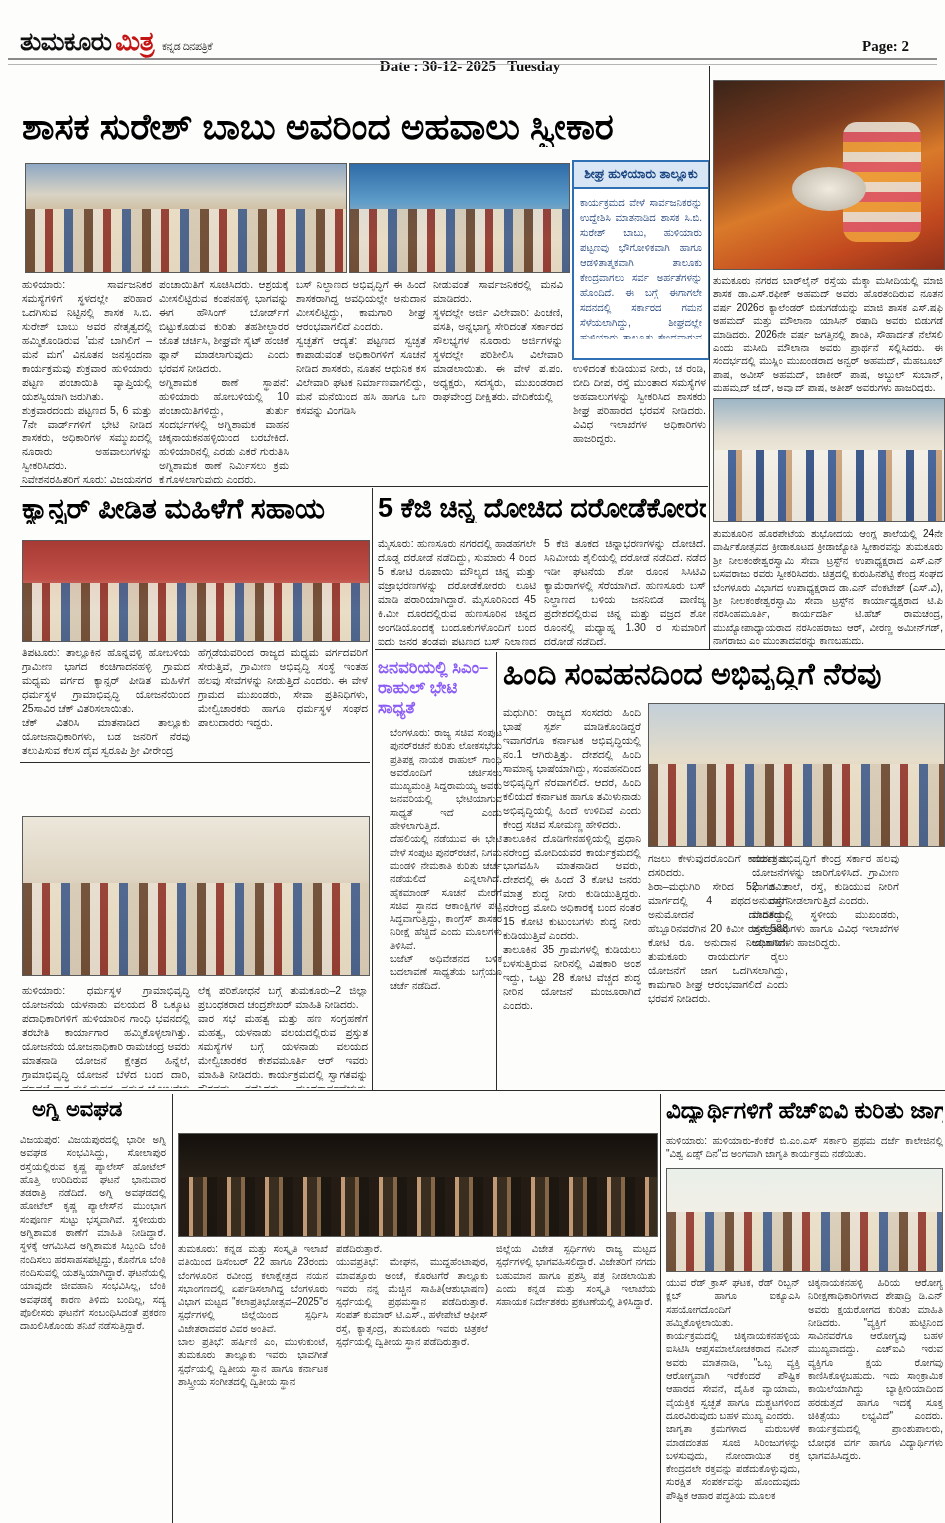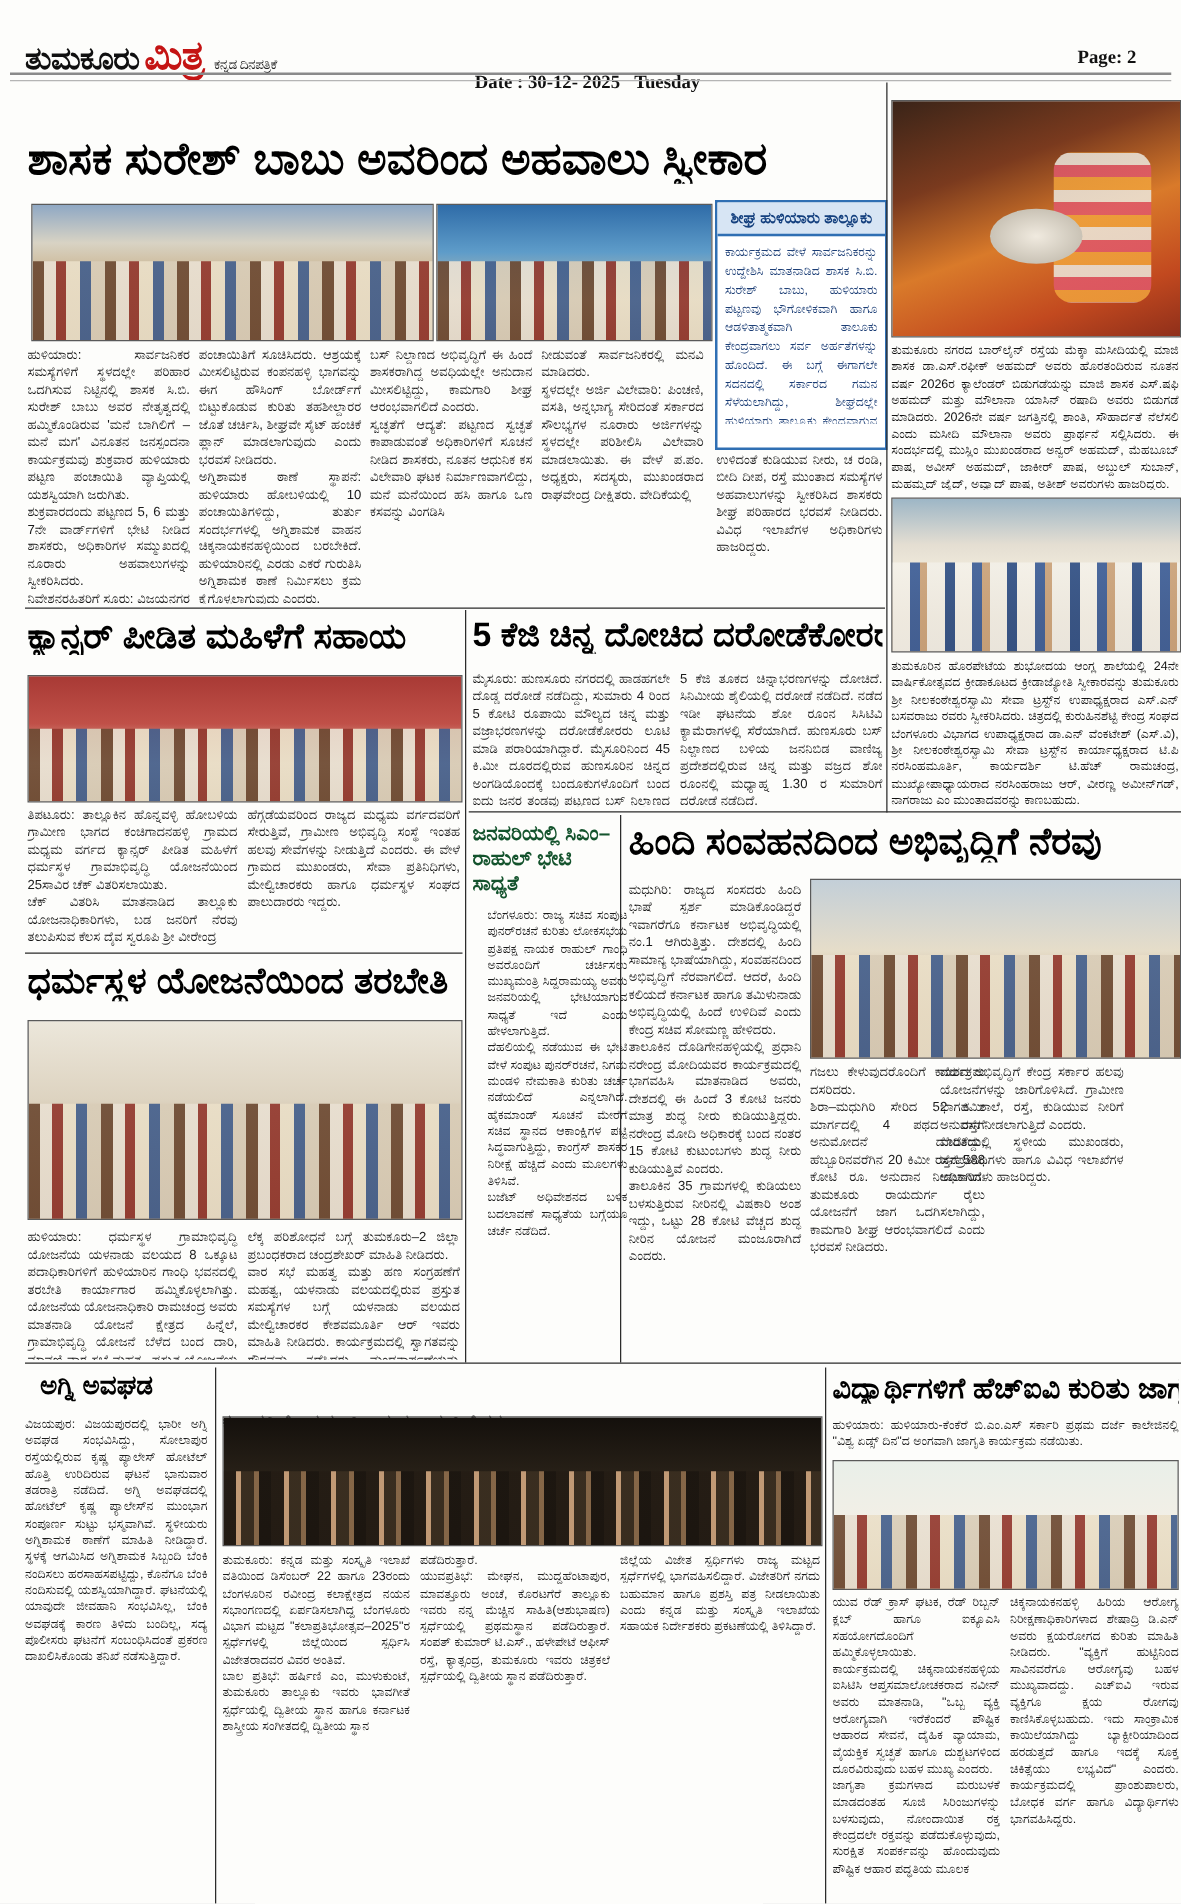--- a/index.html
+++ b/index.html
@@ -1,28 +1,28 @@
 <!DOCTYPE html>
 <html><head>
 <meta charset="utf-8">
 <style>
   html,body{margin:0;padding:0;background:#e8e8e8;}
   .page{position:relative;width:945px;height:1523px;background:#fdfdfb;margin:0 auto;
         overflow:hidden;font-family:"Liberation Sans",sans-serif;color:#111;}
   .abs{position:absolute;}
   
   .mast{font-weight:bold;font-size:25px;letter-spacing:-0.5px;color:#101010;white-space:nowrap;}
-  .mast .accent{color:#c41414;font-size:32px;margin:0 4px;}
+  .mast .accent{color:#c41414;font-size:26px;margin:0 4px;}
   .mast .sub{font-size:11px;font-weight:normal;color:#222;margin-left:4px;}
   .dateline{font-family:"Liberation Serif",serif;font-weight:bold;font-size:15px;text-align:center;white-space:nowrap;margin-top:20px;}
   .pageno{font-family:"Liberation Serif",serif;font-weight:bold;font-size:15px;}
   .hdr-rule{height:4px;border-top:2px solid #8a8a8a;border-bottom:1px solid #b5b5b5;}
   
   .hl{font-weight:bold;color:#000;white-space:nowrap;overflow:hidden;line-height:1.08;}
-  .hl-wrap{font-weight:bold;color:#14532d;overflow:hidden;line-height:1.2;}
+  .hl-wrap{font-weight:bold;color:#8b5cf6;overflow:hidden;line-height:1.2;}
   
   .bt{font-size:10.5px;line-height:1.33;text-align:justify;color:#1a1a1a;
       overflow:hidden;white-space:pre-line;}
   .cap{font-size:10px;line-height:1.34;text-align:justify;color:#111;overflow:hidden;white-space:pre-line;}
   
   .vrule{position:absolute;width:1px;background:#2b2b2b;}
   .hrule{position:absolute;height:1px;background:#2b2b2b;}
   
   .photo{position:absolute;overflow:hidden;background:#b0a898;border:1px solid #5a5a5a;}
   .photo .crowd{position:absolute;left:0;right:0;bottom:0;height:58%;opacity:.92;
@@ -108,21 +108,20 @@
 ಚೆಕ್ ವಿತರಿಸಿ ಮಾತನಾಡಿದ ತಾಲ್ಲೂಕು ಯೋಜನಾಧಿಕಾರಿಗಳು, ಬಡ ಜನರಿಗೆ ನೆರವು ತಲುಪಿಸುವ ಕೆಲಸ ದೈವ ಸ್ವರೂಪಿ ಶ್ರೀ ವೀರೇಂದ್ರ</div>
   <div class="abs bt" style="left:198px;top:646px;width:170px;height:113px;">ಹೆಗ್ಗಡೆಯವರಿಂದ ರಾಜ್ಯದ ಮಧ್ಯಮ ವರ್ಗದವರಿಗೆ ಸೇರುತ್ತಿವೆ, ಗ್ರಾಮೀಣ ಅಭಿವೃದ್ಧಿ ಸಂಸ್ಥೆ ಇಂತಹ ಹಲವು ಸೇವೆಗಳನ್ನು ನೀಡುತ್ತಿದೆ ಎಂದರು. ಈ ವೇಳೆ ಗ್ರಾಮದ ಮುಖಂಡರು, ಸೇವಾ ಪ್ರತಿನಿಧಿಗಳು, ಮೇಲ್ವಿಚಾರಕರು ಹಾಗೂ ಧರ್ಮಸ್ಥಳ ಸಂಘದ ಪಾಲುದಾರರು ಇದ್ದರು.</div>
 
   <div class="vrule" style="left:372px;top:488px;height:602px;"></div>
   <div class="abs hl" style="left:378px;top:494px;width:328px;font-size:27px;">5 ಕೆಜಿ ಚಿನ್ನ ದೋಚಿದ ದರೋಡೆಕೋರರು</div>
   <div class="abs bt" style="left:378px;top:537px;width:158px;height:108px;">ಮೈಸೂರು: ಹುಣಸೂರು ನಗರದಲ್ಲಿ ಹಾಡಹಗಲೇ ದೊಡ್ಡ ದರೋಡೆ ನಡೆದಿದ್ದು, ಸುಮಾರು 4 ರಿಂದ 5 ಕೋಟಿ ರೂಪಾಯಿ ಮೌಲ್ಯದ ಚಿನ್ನ ಮತ್ತು ವಜ್ರಾಭರಣಗಳನ್ನು ದರೋಡೆಕೋರರು ಲೂಟಿ ಮಾಡಿ ಪರಾರಿಯಾಗಿದ್ದಾರೆ. ಮೈಸೂರಿನಿಂದ 45 ಕಿ.ಮೀ ದೂರದಲ್ಲಿರುವ ಹುಣಸೂರಿನ ಚಿನ್ನದ ಅಂಗಡಿಯೊಂದಕ್ಕೆ ಬಂದೂಕುಗಳೊಂದಿಗೆ ಬಂದ ಐದು ಜನರ ತಂಡವು ಪಟ್ಟಣದ ಬಸ್ ನಿಲ್ದಾಣದ ಬಳಿಯಿರುವ ಆಭರಣ ಶೋ ರೂಂಗೆ ನುಗ್ಗಿ ಸುಮಾರು</div>
   <div class="abs bt" style="left:544px;top:537px;width:162px;height:108px;">5 ಕೆಜಿ ತೂಕದ ಚಿನ್ನಾಭರಣಗಳನ್ನು ದೋಚಿದೆ. ಸಿನಿಮೀಯ ಶೈಲಿಯಲ್ಲಿ ದರೋಡೆ ನಡೆದಿದೆ. ನಡೆದ ಇಡೀ ಘಟನೆಯ ಶೋ ರೂಂನ ಸಿಸಿಟಿವಿ ಕ್ಯಾಮೆರಾಗಳಲ್ಲಿ ಸೆರೆಯಾಗಿದೆ. ಹುಣಸೂರು ಬಸ್ ನಿಲ್ದಾಣದ ಬಳಿಯ ಜನನಿಬಿಡ ವಾಣಿಜ್ಯ ಪ್ರದೇಶದಲ್ಲಿರುವ ಚಿನ್ನ ಮತ್ತು ವಜ್ರದ ಶೋ ರೂಂನಲ್ಲಿ ಮಧ್ಯಾಹ್ನ 1.30 ರ ಸುಮಾರಿಗೆ ದರೋಡೆ ನಡೆದಿದೆ.
 ದರೋಡೆ ನಡೆವಾಗ 10 ಕ್ಕೂ ಹೆಚ್ಚು ಸಿಬ್ಬಂದಿ ಶೋ ರೂಂನಲ್ಲಿದ್ದರು ಎಂದು ಪೊಲೀಸರು ತಿಳಿಸಿದ್ದಾರೆ.</div>
 
   <div class="hrule" style="left:20px;top:762px;width:350px;"></div>
-  <div class="abs hl" style="left:22px;top:770px;width:346px;font-size:29px;">ಧರ್ಮಸ್ಥಳ ಯೋಜನೆಯಿಂದ ತರಬೇತಿ</div>
   <div class="photo ph-dharma" style="left:22px;top:816px;width:346px;height:158px;">
       <div class="crowd"></div>
     </div>
   <div class="abs bt" style="left:22px;top:984px;width:168px;height:104px;">ಹುಳಿಯಾರು: ಧರ್ಮಸ್ಥಳ ಗ್ರಾಮಾಭಿವೃದ್ಧಿ ಯೋಜನೆಯ ಯಳನಾಡು ವಲಯದ 8 ಒಕ್ಕೂಟ ಪದಾಧಿಕಾರಿಗಳಿಗೆ ಹುಳಿಯಾರಿನ ಗಾಂಧಿ ಭವನದಲ್ಲಿ ತರಬೇತಿ ಕಾರ್ಯಾಗಾರ ಹಮ್ಮಿಕೊಳ್ಳಲಾಗಿತ್ತು. ಯೋಜನೆಯ ಯೋಜನಾಧಿಕಾರಿ ರಾಮಚಂದ್ರ ಅವರು ಮಾತನಾಡಿ ಯೋಜನೆ ಕ್ಷೇತ್ರದ ಹಿನ್ನೆಲೆ, ಗ್ರಾಮಾಭಿವೃದ್ಧಿ ಯೋಜನೆ ಬೆಳೆದ ಬಂದ ದಾರಿ, ಮಾವಣಿ ವಾರ ಸಭೆ ಮಹತ್ವ, ಪ್ರಸ್ತುತ ಯೋಜನೆಯ ಹಲವು ಕಾರ್ಯಕ್ರಮಗಳ ಬಗ್ಗೆ ಮಾಹಿತಿಗಳನ್ನು ನೀಡಿದರು.
 ಒಕ್ಕೂಟದ ಸಭೆ ಮಹತ್ವ, ಪದಾಧಿಕಾರಿಗಳ ಜವಾಬ್ದಾರಿ, ಉಪ ಸಮಿತಿ ಅನುಷ್ಠಾನದ ಬಗ್ಗೆ ಆಂತರಿಕ</div>
   <div class="abs bt" style="left:198px;top:984px;width:170px;height:104px;">ಲೆಕ್ಕ ಪರಿಶೋಧನೆ ಬಗ್ಗೆ ತುಮಕೂರು–2 ಜಿಲ್ಲಾ ಪ್ರಬಂಧಕರಾದ ಚಂದ್ರಶೇಖರ್ ಮಾಹಿತಿ ನೀಡಿದರು.
 ವಾರ ಸಭೆ ಮಹತ್ವ ಮತ್ತು ಹಣ ಸಂಗ್ರಹಣೆಗೆ ಮಹತ್ವ, ಯಳನಾಡು ವಲಯದಲ್ಲಿರುವ ಪ್ರಸ್ತುತ ಸಮಸ್ಯೆಗಳ ಬಗ್ಗೆ ಯಳನಾಡು ವಲಯದ ಮೇಲ್ವಿಚಾರಕರ ಕೇಶವಮೂರ್ತಿ ಆರ್ ಇವರು ಮಾಹಿತಿ ನೀಡಿದರು. ಕಾರ್ಯಕ್ರಮದಲ್ಲಿ ಸ್ವಾಗತವನ್ನು ಗೌರವಮ್ಮ ನಡೆಸಿದರು. ಮಂಡನಾರ್ಪಣೆಯನ್ನು ಕಾವೇರಿಮ್ಮ ನೆರವೇರಿಸಿಕೊಟ್ಟರು. ಒಕ್ಕೂಟದ ಪದಾಧಿಕಾರಿಗಳು, ಯಳನಾಡು ವಲಯದ ಎಲ್ಲ ಸೇವಾ ಪ್ರತಿನಿಧಿಗಳು ಭಾಗವಹಿಸಿದರು.</div>
 
   <div class="hrule" style="left:375px;top:649px;width:570px;"></div>
   <div class="abs hl-wrap" style="left:378px;top:658px;width:112px;font-size:16.5px;height:62px;">ಜನವರಿಯಲ್ಲಿ ಸಿಎಂ–ರಾಹುಲ್ ಭೇಟಿ ಸಾಧ್ಯತೆ</div>

